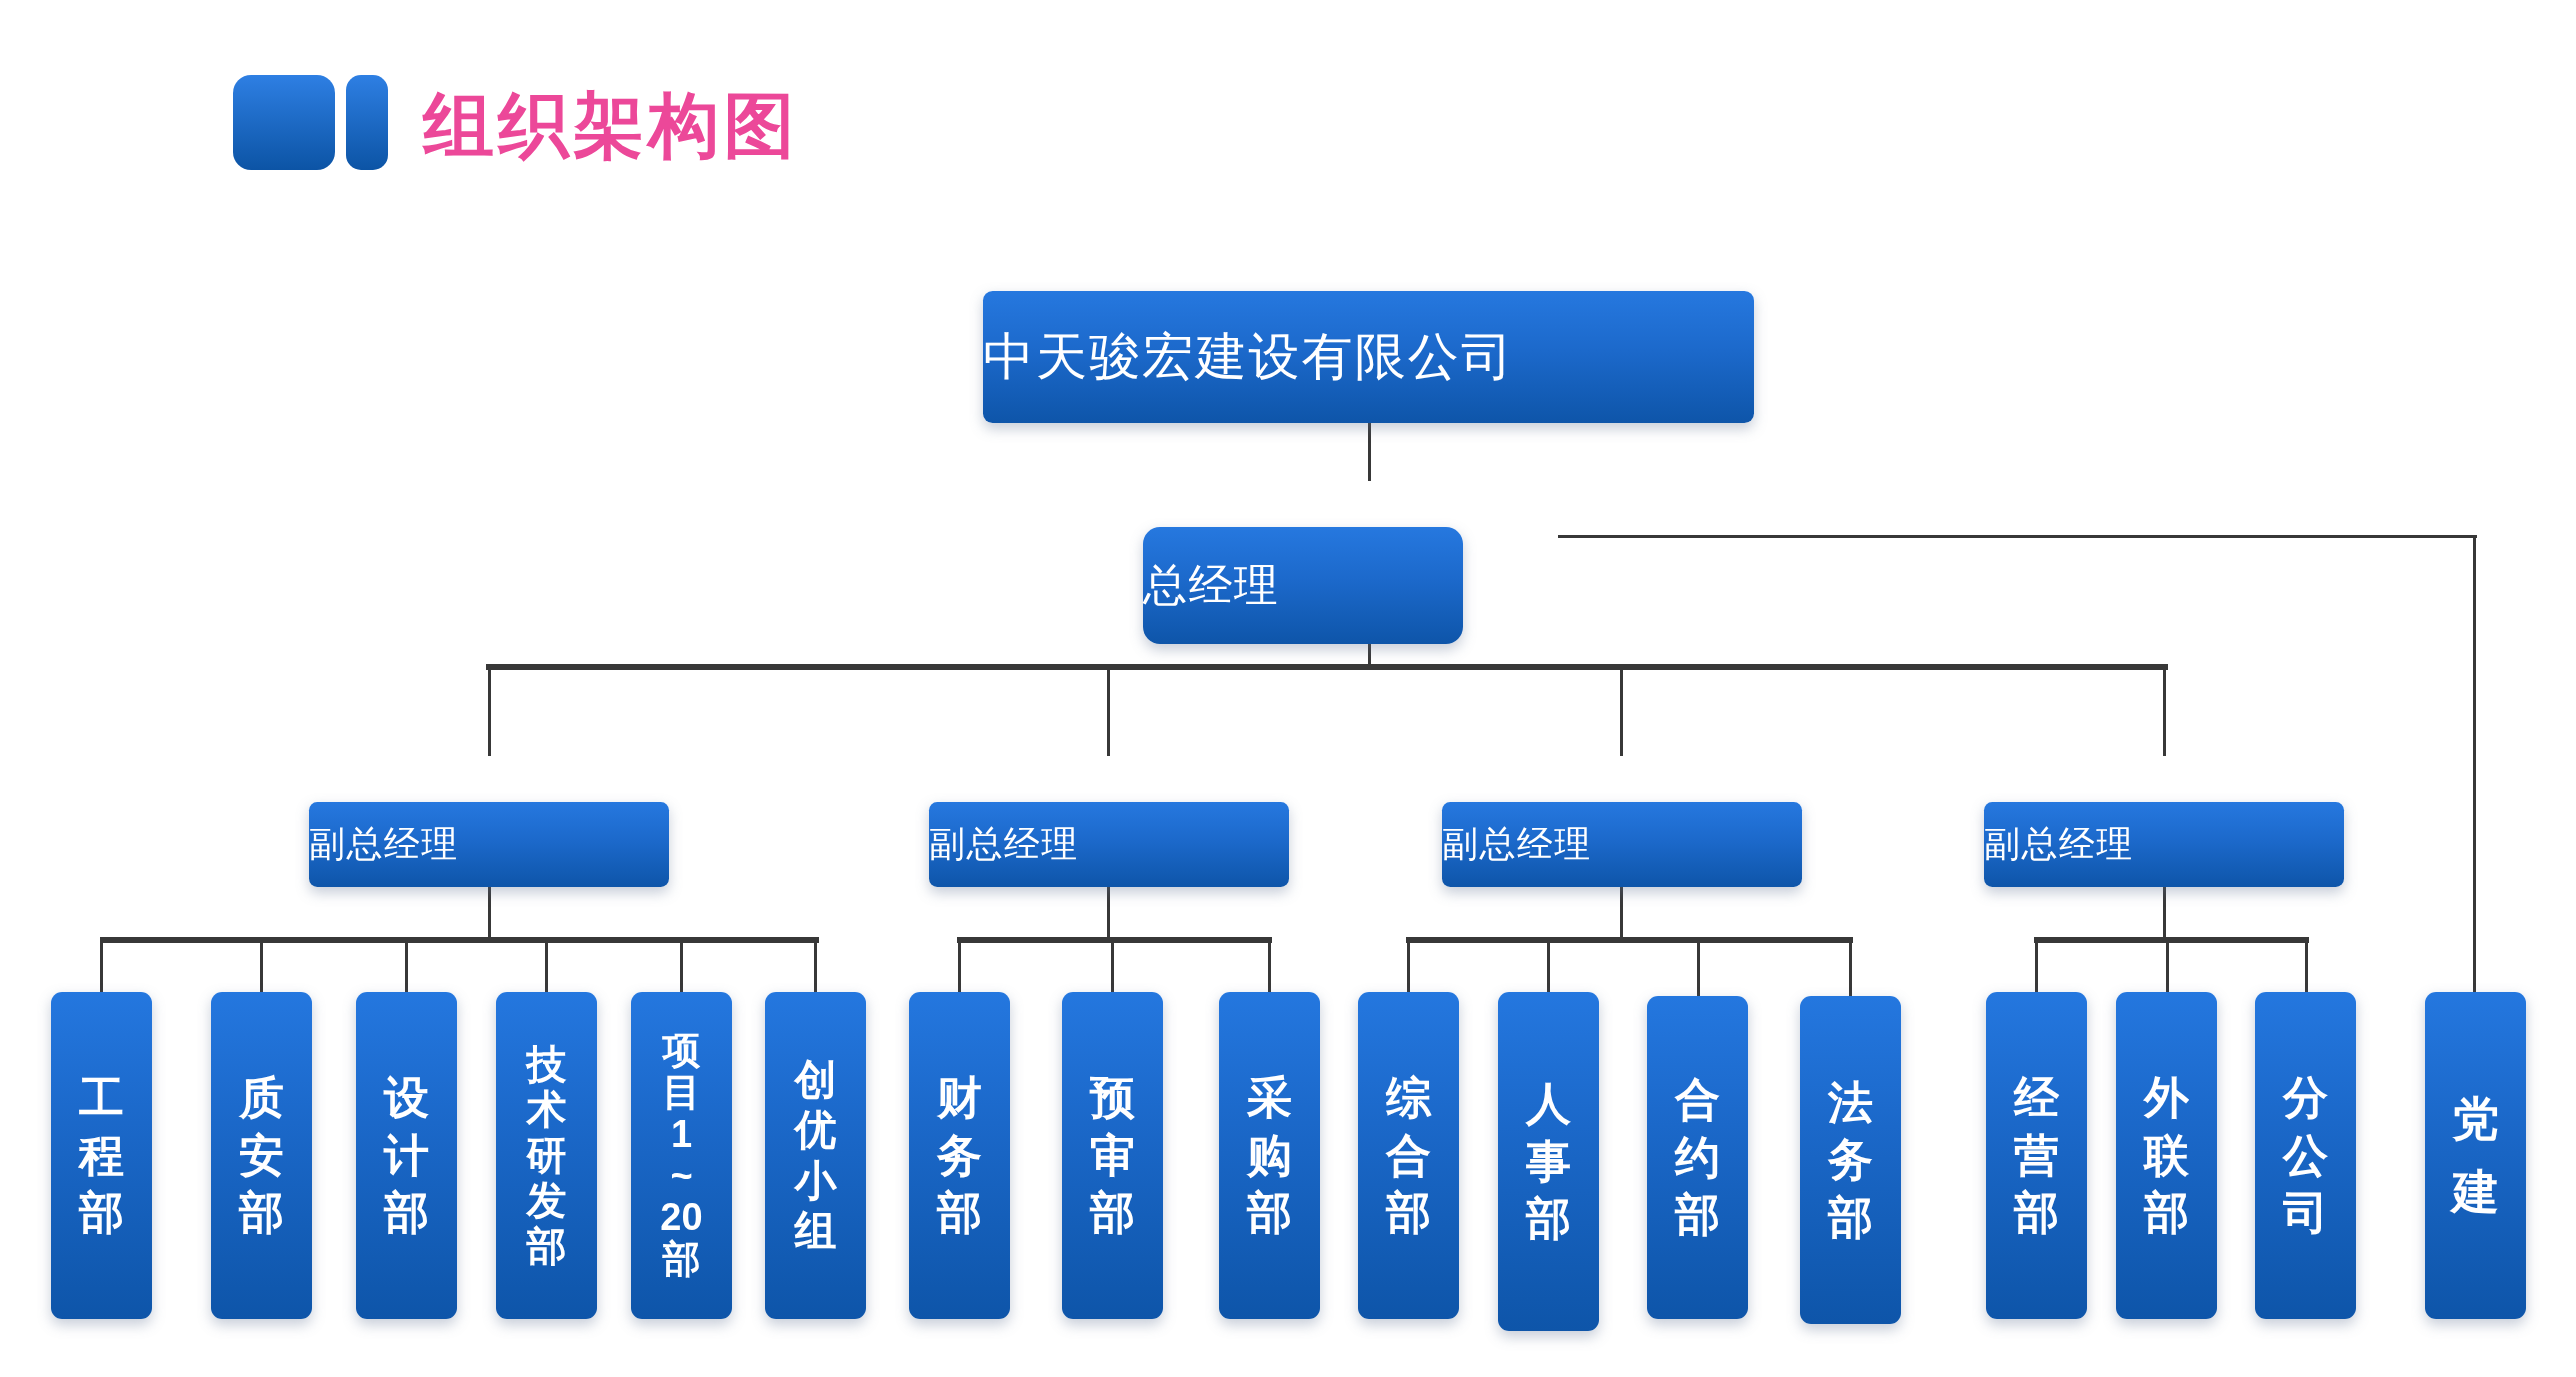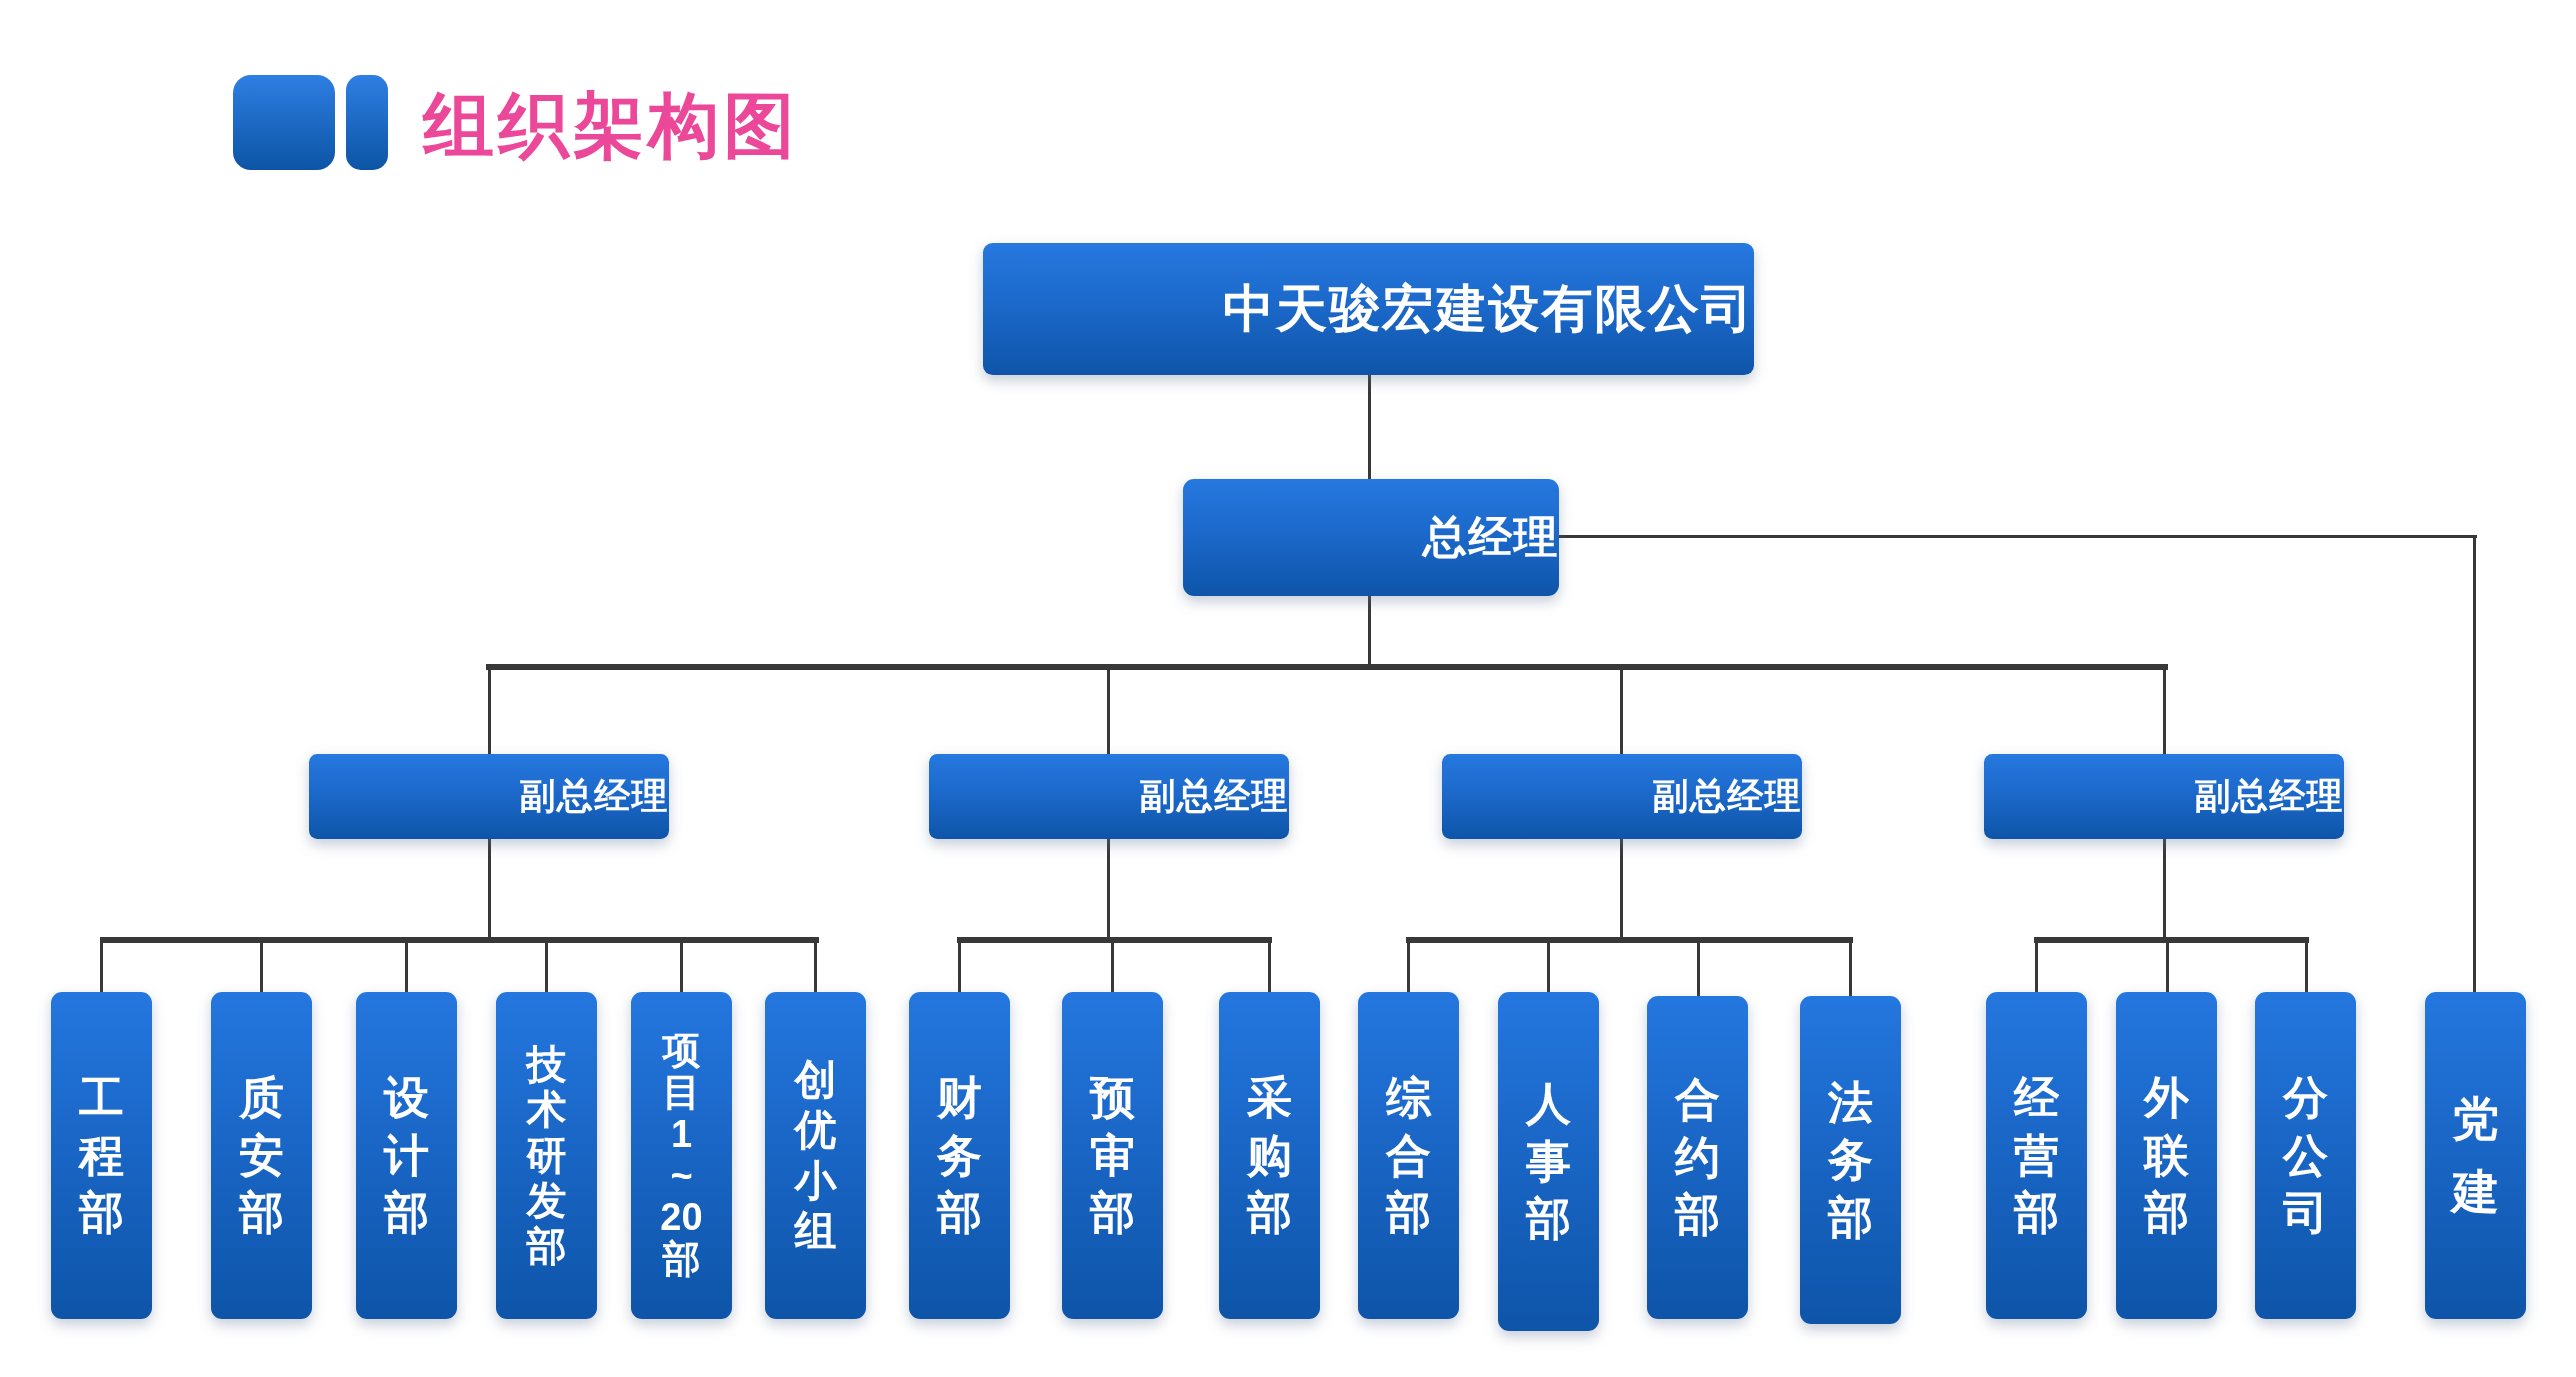--- a/index.html
+++ b/index.html
@@ -18,26 +18,27 @@
   }
   
   .box {
     position: absolute;
     z-index: 2;
     border-radius: 11px;
     background: linear-gradient(180deg, #2678DF 0%, #1C69CB 45%, #0E55A9 100%);
     box-shadow: 0 5.5px 12.3px rgba(96,115,145,0.35);
     display: flex;
     align-items: center;
-    justify-content: flex-end;
+    justify-content: flex-start;
     color: #ffffff;
-    font-weight: 700;
+    font-weight: 400;
+    margin-top: 48px;
   }
   .company-box { left: 983px; top: 243px; width: 771px; height: 132px; font-size: 51px; letter-spacing: 2.1px; border-radius: 9.6px; }
-  .gm-box      { left: 1183px; top: 479px; width: 376px;  height: 117px; font-size: 44px; letter-spacing: 1.4px; border-radius: 11px; }
+  .gm-box      { left: 1143px; top: 479px; width: 320px;  height: 117px; font-size: 44px; letter-spacing: 1.4px; border-radius: 17px; }
   .vice-box    { top: 754px; width: 360px; height: 85px; font-size: 36px; letter-spacing: 1.4px; border-radius: 8.2px; }
   
   .vbox {
     position: absolute;
     z-index: 2;
     top: 992px;
     width: 101px; height: 327px;
     border-radius: 11px;
     background: linear-gradient(180deg, #2477DF 0%, #1B68C9 40%, #0E55A9 100%);
     box-shadow: 0 5.5px 12.3px rgba(96,115,145,0.35);

